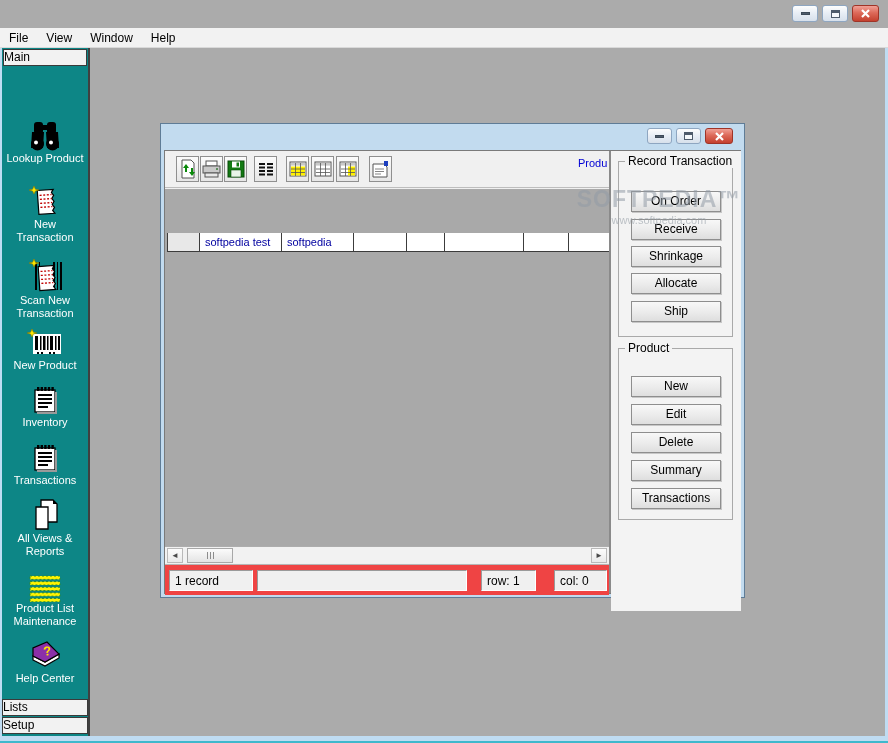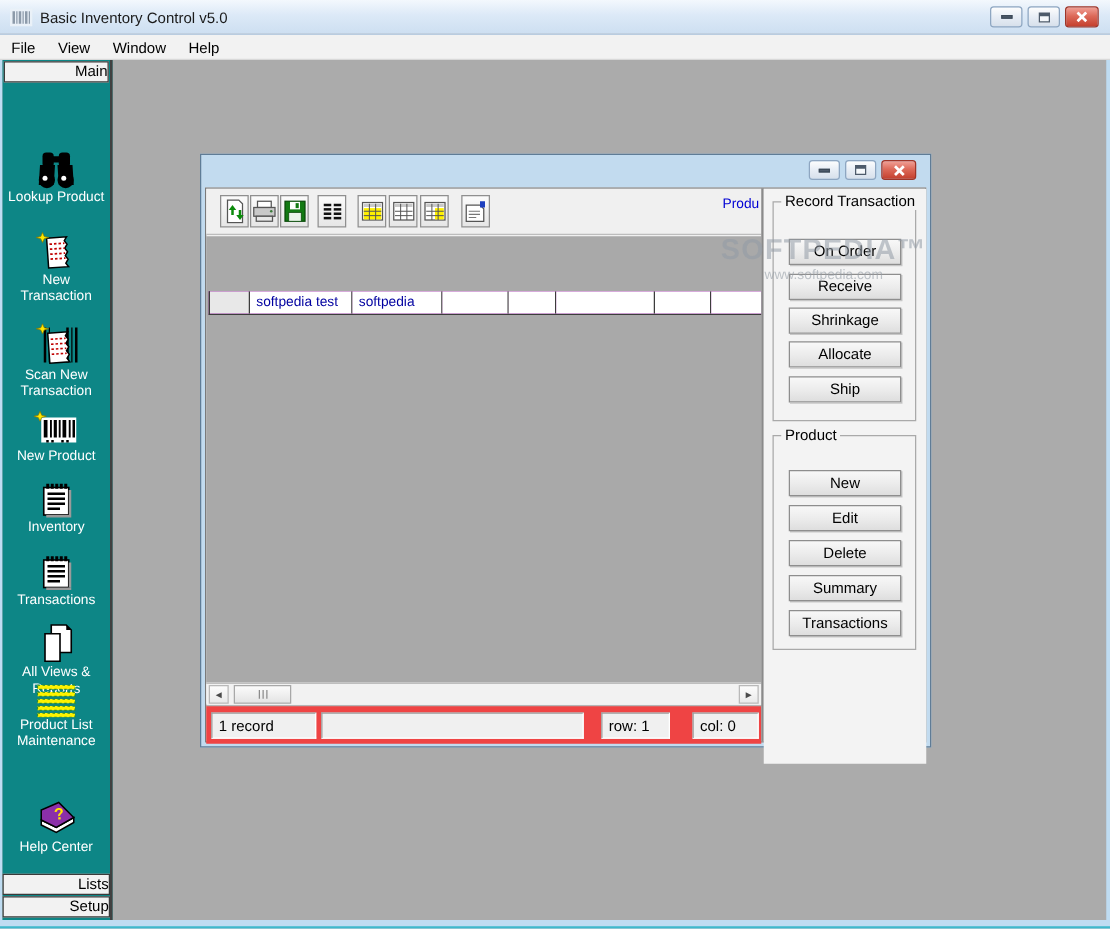--- a/index.html
+++ b/index.html
@@ -25,21 +25,21 @@
     border-bottom:1px solid #D9D9D9; display:flex; align-items:center; }
   .menu-item { padding:2px 9px; font-size:12px; cursor:default; }
 
   .frame-left  { position:absolute; left:0; top:48px; width:2px;  height:688px; background:#BFDCF2; }
   .frame-right { position:absolute; left:885px; top:48px; width:3px; height:688px; background:#BFDCF2; }
   .frame-bottom{ position:absolute; left:0; top:736px; width:888px; height:7px; background:#BFDCF2; border-bottom:2px solid #3FB8CC; }
 
   
   .sidebar { position:absolute; left:2px; top:48px; width:88px; height:688px; background:#0D8686; border-right:2px solid #404040; }
   .side-tab { position:absolute; left:1px; width:84px; height:17px; background:#F2F2F2; border:1px solid #3A3A3A;
-    text-align:right; font-size:12px; line-height:15px; }
+    text-align:left; font-size:12px; line-height:15px; }
   .side-item { position:absolute; left:0; width:86px; display:flex; flex-direction:column; align-items:center; }
   .side-item .lbl { color:#fff; font-size:11px; line-height:13px; text-align:center; }
   .side-item svg { display:block; }
 
   
   .iw { position:absolute; left:160px; top:123px; width:585px; height:475px;
     background:#C2DBEF; border:1px solid #5F7C96; }
   .iw-titlebar { position:absolute; left:3px; top:2px; width:577px; height:24px;
     background:linear-gradient(#F0F6FC,#DAE8F6 50%,#CBDEF0); display:flex; align-items:center; }
   .iw-titlebar .doc-icon { margin-left:7px; }
@@ -96,34 +96,20 @@
   
   .watermark { position:absolute; left:566px; top:186px; width:186px; z-index:60; pointer-events:none; text-align:center; }
   .watermark .wm1 { font-size:23px; font-weight:bold; letter-spacing:1px; color:rgba(145,155,165,0.55); }
   .watermark .wm2 { font-size:11px; color:rgba(150,158,166,0.6); margin-top:1px; }
 </style>
 </head>
 <body>
 
 <div class="screen">
 
-  <div class="titlebar">
-    <svg class="app-icon" viewBox="0 0 18 16">
-      <rect x="0" y="1" width="18" height="14" fill="#EAF1F8"></rect>
-      <g fill="#8D9BAA">
-        <rect x="2" y="3" width="2" height="10"></rect>
-          <rect x="5" y="3" width="1" height="10"></rect>
-        <rect x="7" y="3" width="2" height="10"></rect>
-          <rect x="10" y="3" width="1" height="10"></rect>
-        <rect x="12" y="3" width="2" height="10"></rect>
-          <rect x="15" y="3" width="1" height="10"></rect>
-      </g>
-    </svg>
-    <span class="title-text">Basic Inventory Control v5.0</span>
-  </div>
   <div class="winbtn" style="left:792px; width:26px;">
       <span class="glyph-min"></span>
     </div>
   <div class="winbtn" style="left:822px; width:26px;">
       <span class="glyph-max"></span>
     </div>
   <div class="winbtn close" style="left:852px; width:27px;">
     <svg width="9" height="9" viewBox="0 0 9 9">
       <path d="M1 1 L8 8 M8 1 L1 8" stroke="#FFFFFF" stroke-width="2.2"></path>
     </svg>
@@ -261,21 +247,21 @@
     <div class="side-item" style="top:450px;">
       <svg width="32" height="34" viewBox="0 0 32 34">
         <path d="M12 2 h12 l4 4 v18 h-16 z" fill="#FFF" stroke="#000" stroke-width="1.3"></path>
         <path d="M24 2 l4 4 h-4 z" fill="#000"></path>
         <path d="M7 9 h12 l0 0 v22 h-12 z" fill="#FFF" stroke="#000" stroke-width="1.3"></path>
       </svg>
       <span class="lbl">All Views &amp;</span>
       <span class="lbl">Reports</span>
     </div>
 
-    <div class="side-item" style="top:498px;">
+    <div class="side-item" style="top:526px;">
       <svg width="34" height="28" viewBox="0 0 34 28">
         <g>
           <rect x="2" y="2" width="30" height="3.4" fill="#FFF200"></rect>
             <rect x="2" y="2" width="30" height="3.4" fill="none" stroke="#2E8B2E" stroke-width="1" stroke-dasharray="2 2"></rect>
           <rect x="2" y="7.6" width="30" height="3.4" fill="#FFF200"></rect>
             <rect x="2" y="7.6" width="30" height="3.4" fill="none" stroke="#2E8B2E" stroke-width="1" stroke-dasharray="2 2"></rect>
           <rect x="2" y="13.2" width="30" height="3.4" fill="#FFF200"></rect>
             <rect x="2" y="13.2" width="30" height="3.4" fill="none" stroke="#2E8B2E" stroke-width="1" stroke-dasharray="2 2"></rect>
           <rect x="2" y="18.8" width="30" height="3.4" fill="#FFF200"></rect>
             <rect x="2" y="18.8" width="30" height="3.4" fill="none" stroke="#2E8B2E" stroke-width="1" stroke-dasharray="2 2"></rect>

